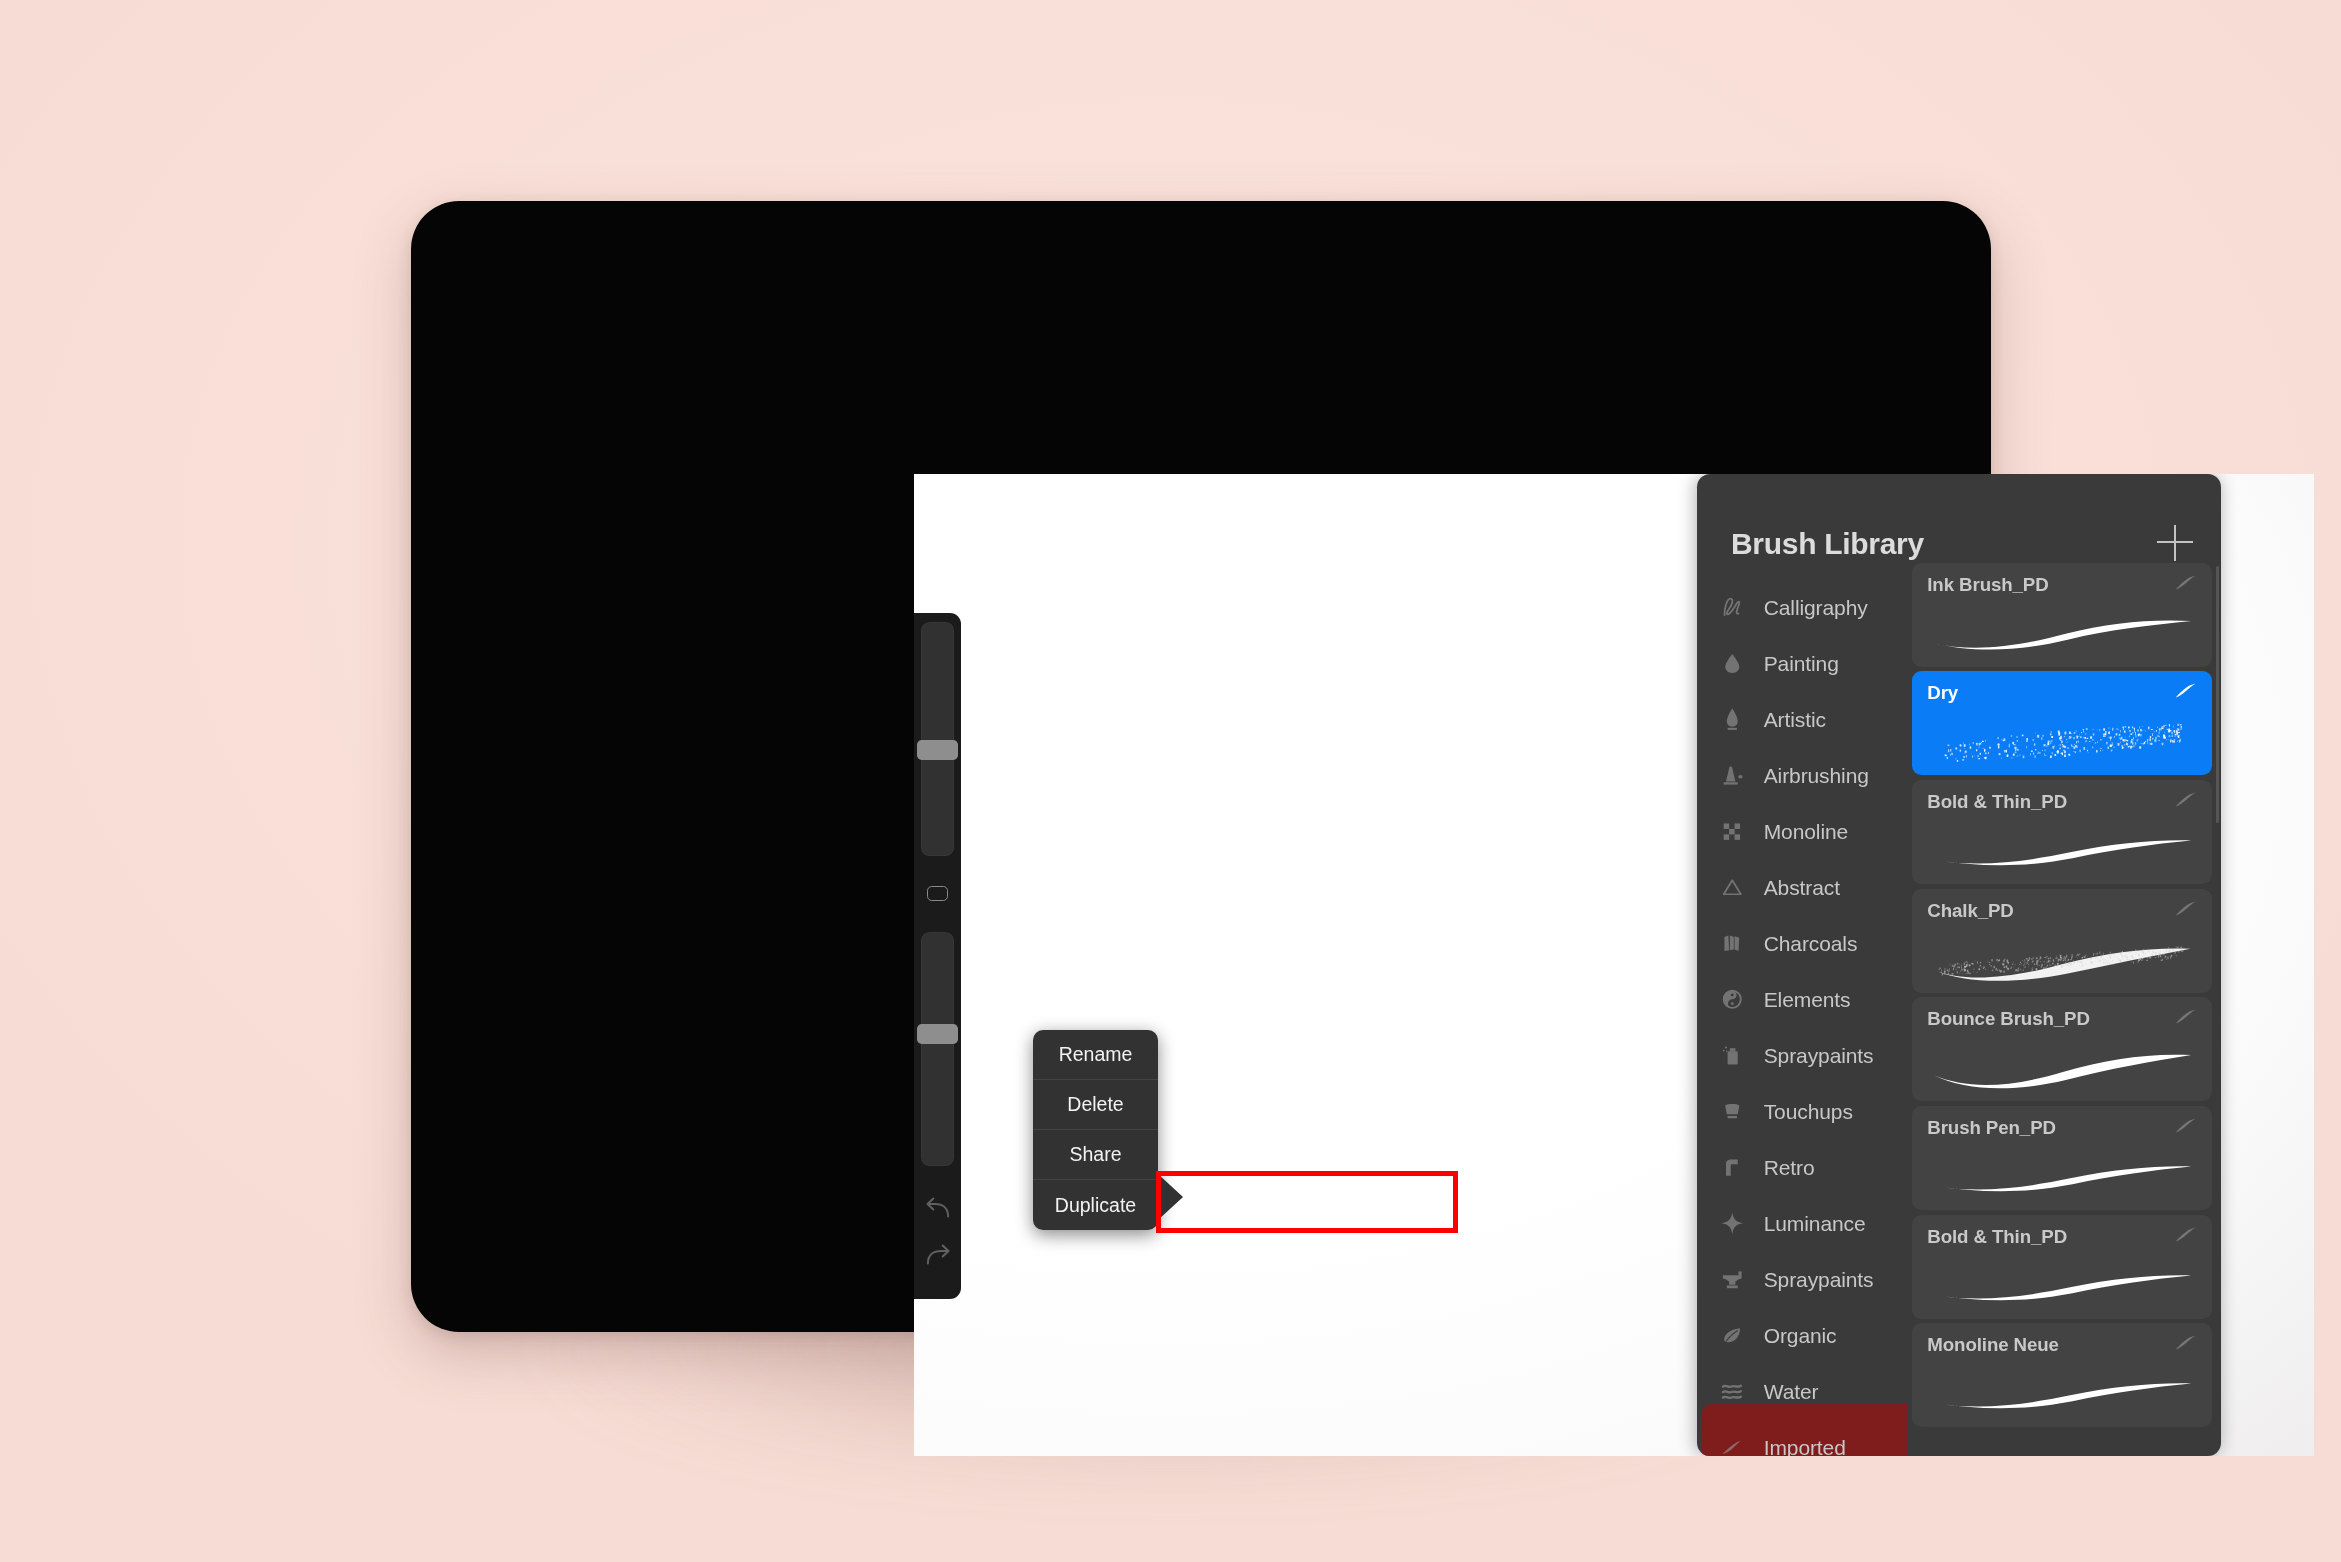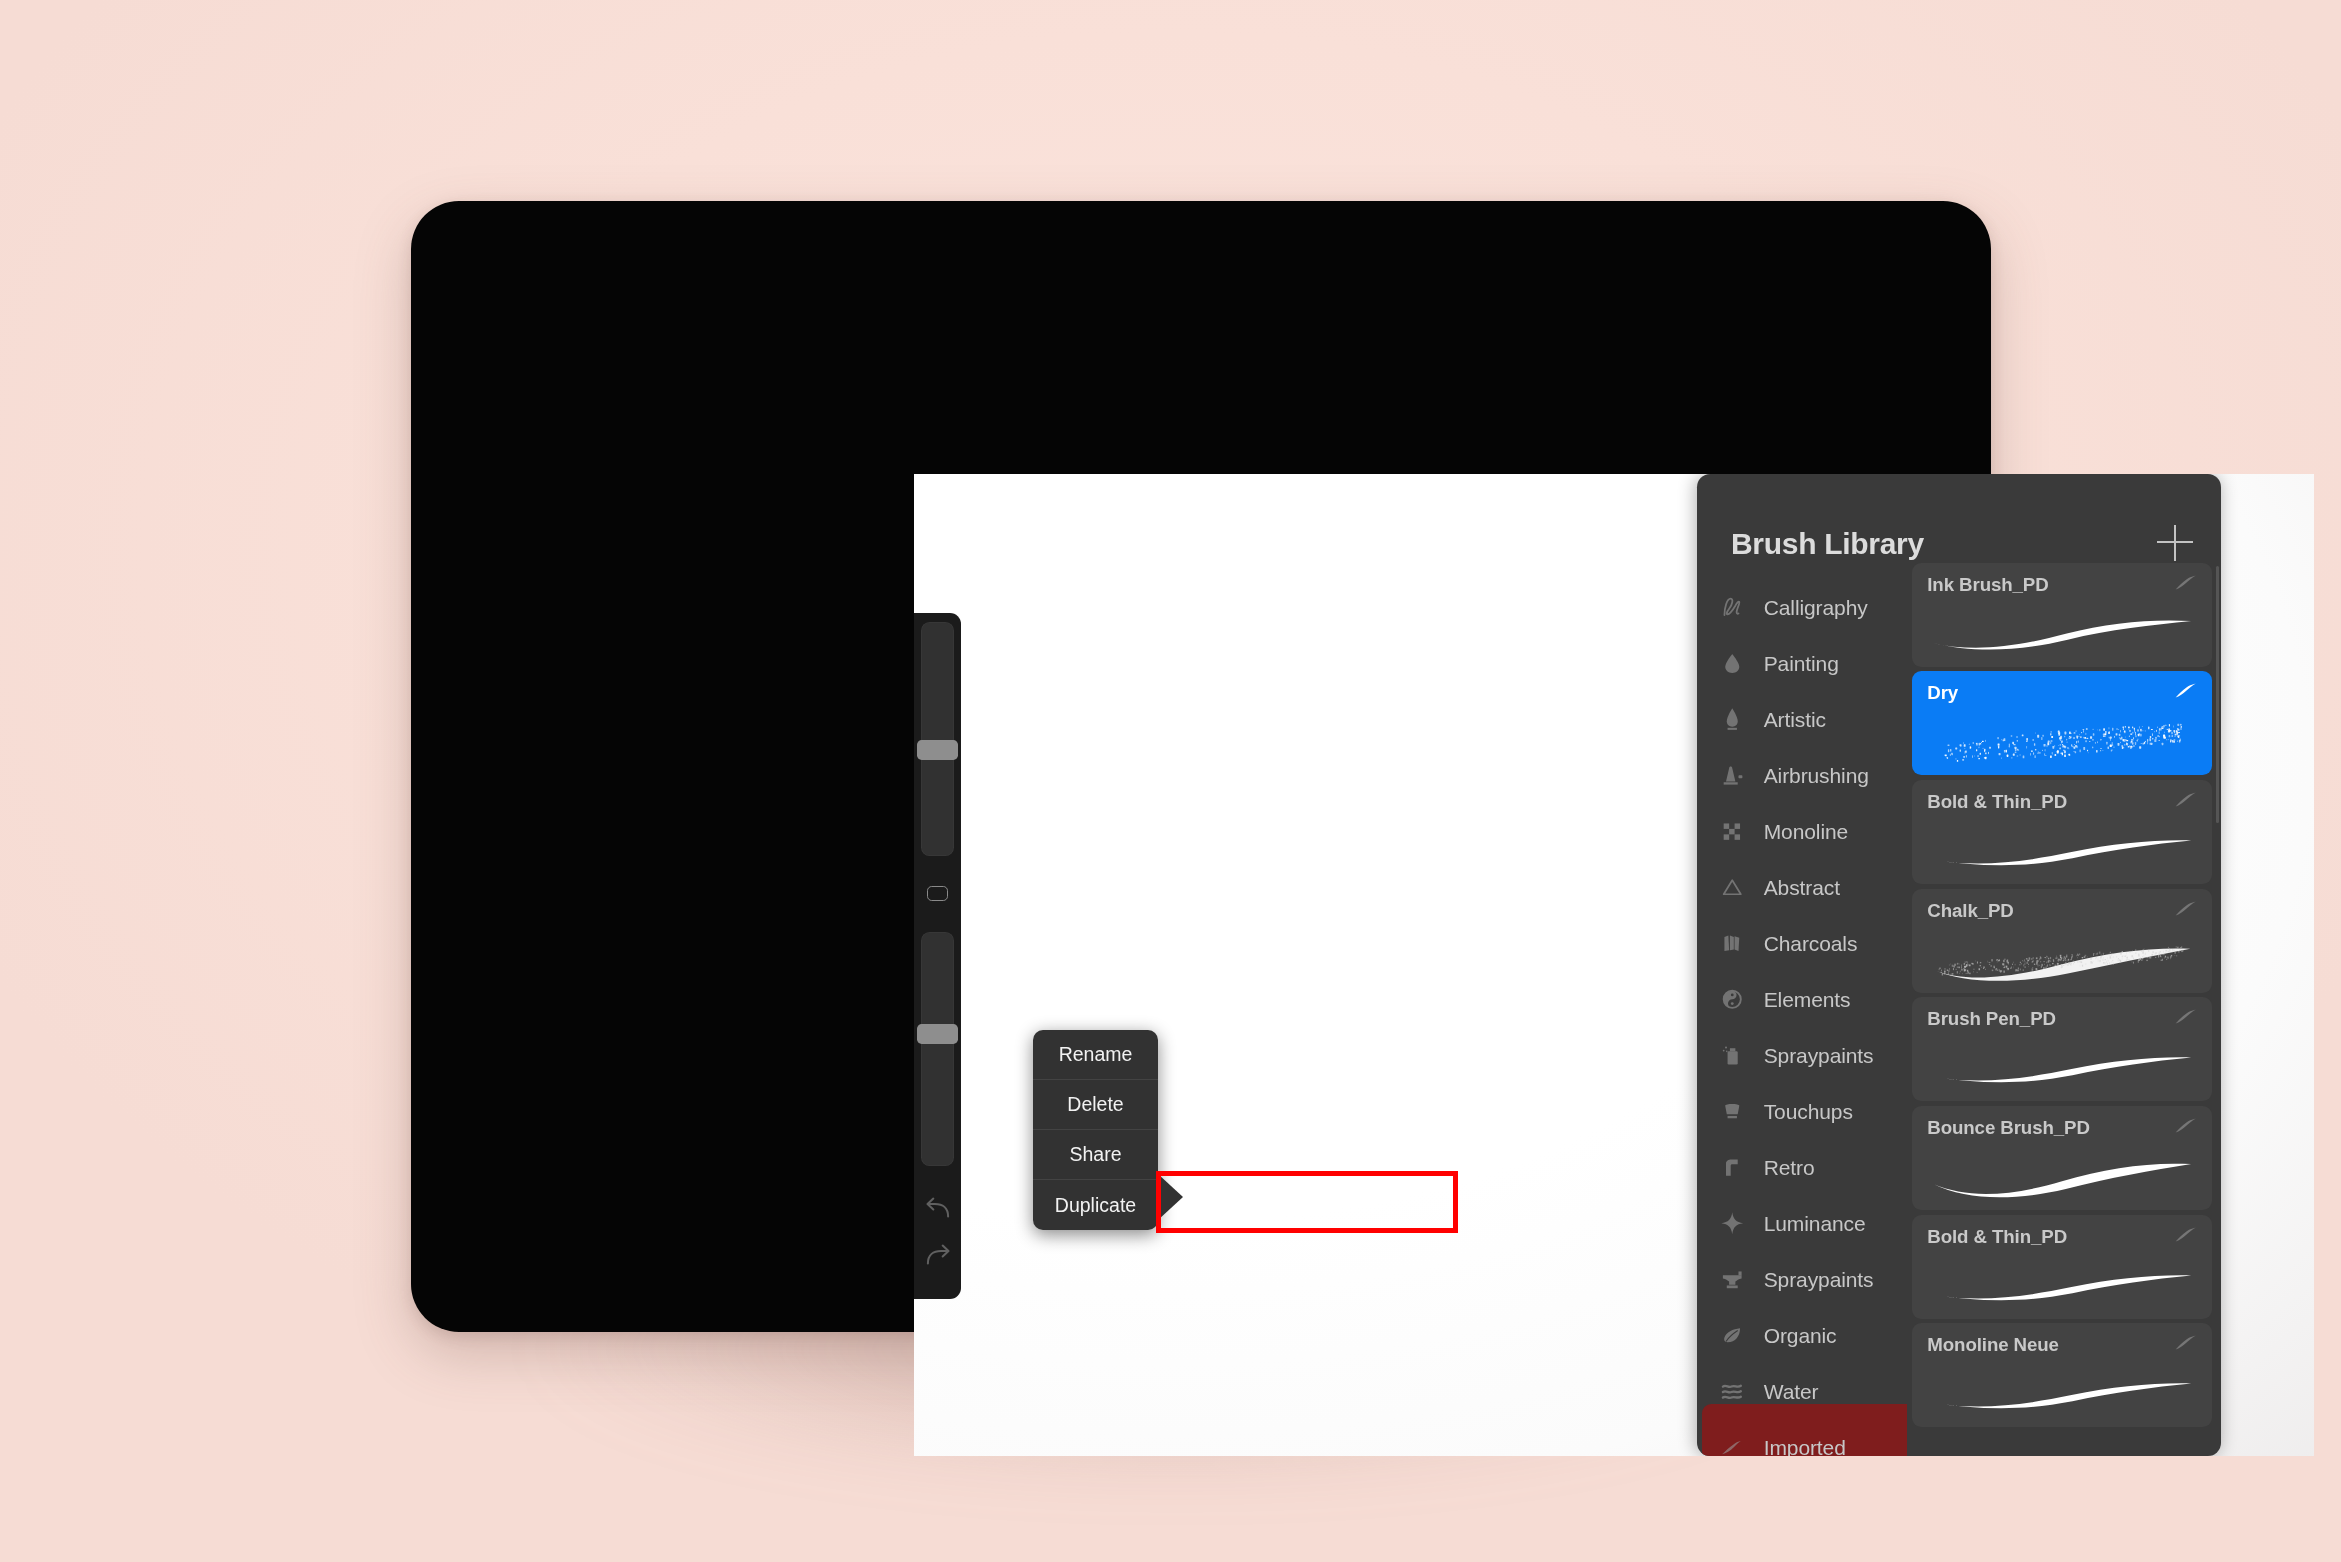--- a/index.html
+++ b/index.html
@@ -1335,38 +1335,38 @@
                   <rect x="310.6" y="31.9" width="1.1" height="2.0" fill="#cfcfcf" opacity="0.42"></rect>
                   <rect x="321.2" y="34.9" width="3.2" height="1.3" fill="#cfcfcf" opacity="0.62"></rect>
                   <rect x="20.3" y="49.7" width="1.9" height="1.9" fill="#cfcfcf" opacity="0.39"></rect>
                   <rect x="405.8" y="36.6" width="1.3" height="1.3" fill="#cfcfcf" opacity="0.62"></rect>
                   <rect x="349.2" y="30.4" width="1.5" height="1.2" fill="#cfcfcf" opacity="0.26"></rect>
                   <rect x="62.2" y="46.9" width="2.8" height="2.2" fill="#cfcfcf" opacity="0.50"></rect>
                 </svg>
               </div>
             </div>
             <div class="brush-card">
+              <div class="brush-name">Bounce Brush_PD</div>
+              <span class="brush-swoosh-icon" style="color: rgb(160, 160, 160);"><svg width="23.4" height="17" viewBox="0 0 30 22">
+                  <path d="M2 20 C6 16 10 11 16 7 C19 5 22 3.5 28 2 C23 5 19 8.5 15 12 C11 15.6 6.5 19 2 20 Z" fill="currentColor"></path>
+                </svg></span>
+              <div class="brush-stroke-wrap">
+                <svg viewBox="0 0 560 72" preserveAspectRatio="none">
+                  <path d="M10 48 C80 66 170 64 280 44 C375 27 465 19 552 22 C468 30 380 40 288 54 C176 70 78 68 10 48 Z" fill="#fff"></path>
+                </svg>
+              </div>
+            </div>
+            <div class="brush-card">
               <div class="brush-name">Brush Pen_PD</div>
               <span class="brush-swoosh-icon" style="color: rgb(160, 160, 160);"><svg width="23.4" height="17" viewBox="0 0 30 22">
                   <path d="M2 20 C6 16 10 11 16 7 C19 5 22 3.5 28 2 C23 5 19 8.5 15 12 C11 15.6 6.5 19 2 20 Z" fill="currentColor"></path>
                 </svg></span>
               <div class="brush-stroke-wrap">
                 <svg viewBox="0 0 560 72" preserveAspectRatio="none">
                   <path d="M10 50 C100 59 190 54 300 40 C390 29 470 24 552 25 C470 30 390 36 302 48 C192 61 100 58 10 50 Z" fill="#fff"></path>
-                </svg>
-              </div>
-            </div>
-            <div class="brush-card">
-              <div class="brush-name">Bounce Brush_PD</div>
-              <span class="brush-swoosh-icon" style="color: rgb(160, 160, 160);"><svg width="23.4" height="17" viewBox="0 0 30 22">
-                  <path d="M2 20 C6 16 10 11 16 7 C19 5 22 3.5 28 2 C23 5 19 8.5 15 12 C11 15.6 6.5 19 2 20 Z" fill="currentColor"></path>
-                </svg></span>
-              <div class="brush-stroke-wrap">
-                <svg viewBox="0 0 560 72" preserveAspectRatio="none">
-                  <path d="M10 48 C80 66 170 64 280 44 C375 27 465 19 552 22 C468 30 380 40 288 54 C176 70 78 68 10 48 Z" fill="#fff"></path>
                 </svg>
               </div>
             </div>
             <div class="brush-card">
               <div class="brush-name">Bold &amp; Thin_PD</div>
               <span class="brush-swoosh-icon" style="color: rgb(160, 160, 160);"><svg width="23.4" height="17" viewBox="0 0 30 22">
                   <path d="M2 20 C6 16 10 11 16 7 C19 5 22 3.5 28 2 C23 5 19 8.5 15 12 C11 15.6 6.5 19 2 20 Z" fill="currentColor"></path>
                 </svg></span>
               <div class="brush-stroke-wrap">
                 <svg viewBox="0 0 560 72" preserveAspectRatio="none">

